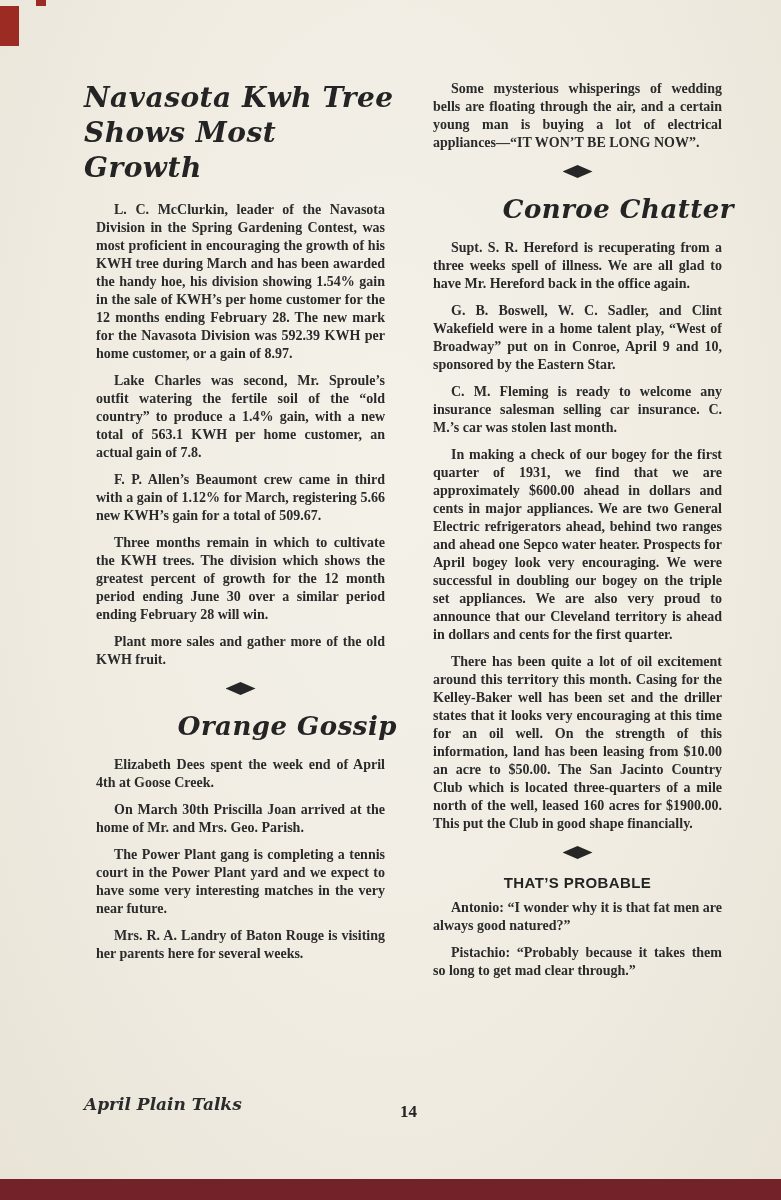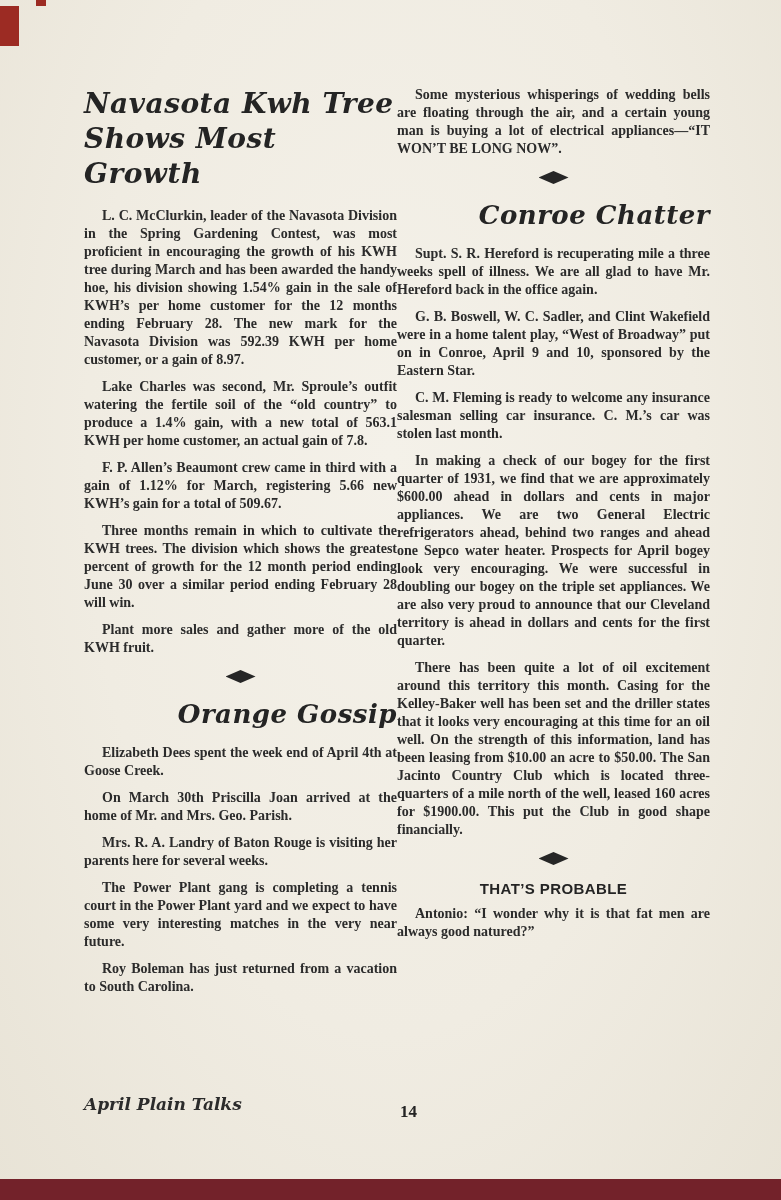--- a/index.html
+++ b/index.html
@@ -1,27 +1,27 @@
 <!DOCTYPE html>
 <html><head>
 <meta charset="utf-8">
 <style>
   html, body { margin:0; padding:0; background:#888; }
   .page {
     position:relative; width:781px; height:1200px; margin:0 auto; overflow:hidden;
     background: radial-gradient(ellipse at 50% 38%, #f4f1e9 0%, #f0ece2 55%, #e8e3d6 100%);
     color:#2b2b2b;
   }
-  .content { position:absolute; top:86px; left:84px; width:650px; display:flex; }
+  .content { position:absolute; top:80px; left:84px; width:650px; display:flex; gap:24px; }
   .col { width:313px; }
 
   p.body {
     font-family:"Liberation Serif", serif; font-weight:600;
     font-size:14px; line-height:18px; text-align:justify; text-indent:18px;
-    margin:0 0 9px; color:#2b2b2b;
+    margin:0 12px 9px; color:#2b2b2b;
   }
   .script-title {
     font-family:"DejaVu Serif", serif; font-style:italic; font-weight:bold;
     color:#242424; letter-spacing:0.5px;
   }
   h1.script-title { font-size:28px; line-height:35px; margin:0 0 16px; }
   h2.script-title { font-size:26px; line-height:32px; margin:4px 0 14px;text-align:right; }
   .caps-title {
     font-family:Liberation Sans, sans-serif; font-weight:bold; font-size:15px;
     text-align:center; letter-spacing:0.4px; margin:2px 0 8px; color:#242424;
@@ -62,41 +62,41 @@
       <p class="body">Lake Charles was second, Mr. Sproule’s outfit watering the fertile soil of the “old country” to produce a 1.4% gain, with a new total of 563.1 KWH per home customer, an actual gain of 7.8.</p>
       <p class="body">F. P. Allen’s Beaumont crew came in third with a gain of 1.12% for March, registering 5.66 new KWH’s gain for a total of 509.67.</p>
       <p class="body">Three months remain in which to cultivate the KWH trees. The division which shows the greatest percent of growth for the 12 month period ending June 30 over a similar period ending February 28 will win.</p>
       <p class="body">Plant more sales and gather more of the old KWH fruit.</p>
 
       <div class="diamond"></div>
 
       <h2 class="script-title">Orange Gossip</h2>
       <p class="body">Elizabeth Dees spent the week end of April 4th at Goose Creek.</p>
       <p class="body">On March 30th Priscilla Joan arrived at the home of Mr. and Mrs. Geo. Parish.</p>
+      <p class="body">The Power Plant gang is completing a tennis court in the Power Plant yard and we expect to have some very interesting matches in the very near future.</p>
       <p class="body">Mrs. R. A. Landry of Baton Rouge is visiting her parents here for several weeks.</p>
-      <p class="body">The Power Plant gang is completing a tennis court in the Power Plant yard and we expect to have some very interesting matches in the very near future.</p>
-      <p class="body">Roy Boleman has just returned from a vacation to South Carolina.</p>
     </div>
 
     <div class="col">
       <p class="body">Some mysterious whisperings of wedding bells are floating through the air, and a certain young man is buying a lot of electrical appliances—“IT WON’T BE LONG NOW”.</p>
 
       <div class="diamond"></div>
 
       <h2 class="script-title">Conroe Chatter</h2>
-      <p class="body">Supt. S. R. Hereford is recuperating mile a three weeks spell of illness. We are all glad to have Mr. Hereford back in the office again.</p>
+      <p class="body">Supt. S. R. Hereford is recuperating from a three weeks spell of illness. We are all glad to have Mr. Hereford back in the office again.</p>
       <p class="body">G. B. Boswell, W. C. Sadler, and Clint Wakefield were in a home talent play, “West of Broadway” put on in Conroe, April 9 and 10, sponsored by the Eastern Star.</p>
       <p class="body">C. M. Fleming is ready to welcome any insurance salesman selling car insurance. C. M.’s car was stolen last month.</p>
       <p class="body">In making a check of our bogey for the first quarter of 1931, we find that we are approximately $600.00 ahead in dollars and cents in major appliances. We are two General Electric refrigerators ahead, behind two ranges and ahead one Sepco water heater. Prospects for April bogey look very encouraging. We were successful in doubling our bogey on the triple set appliances. We are also very proud to announce that our Cleveland territory is ahead in dollars and cents for the first quarter.</p>
       <p class="body">There has been quite a lot of oil excitement around this territory this month. Casing for the Kelley-Baker well has been set and the driller states that it looks very encouraging at this time for an oil well. On the strength of this information, land has been leasing from $10.00 an acre to $50.00. The San Jacinto Country Club which is located three-quarters of a mile north of the well, leased 160 acres for $1900.00. This put the Club in good shape financially.</p>
 
       <div class="diamond"></div>
 
       <h3 class="caps-title">THAT’S PROBABLE</h3>
       <p class="body">Antonio: “I wonder why it is that fat men are always good natured?”</p>
+      <p class="body">Pistachio: “Probably because it takes them so long to get mad clear through.”</p>
     </div>
 
   </div>
 
   <div class="footer">
     <span class="footer-title">April Plain Talks</span>
     <span class="page-number">14</span>
   </div>
 
   <div class="bottom-strip"></div>

